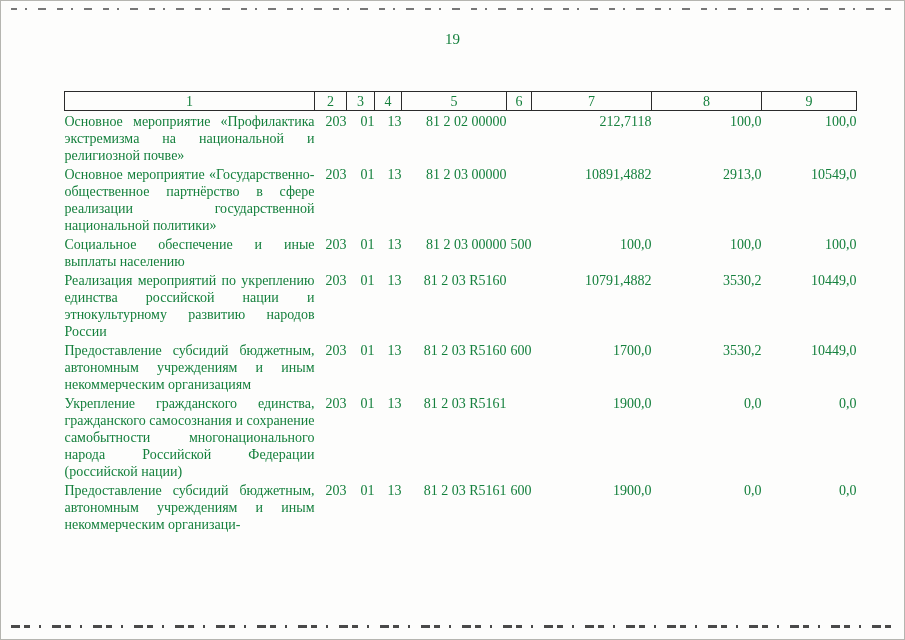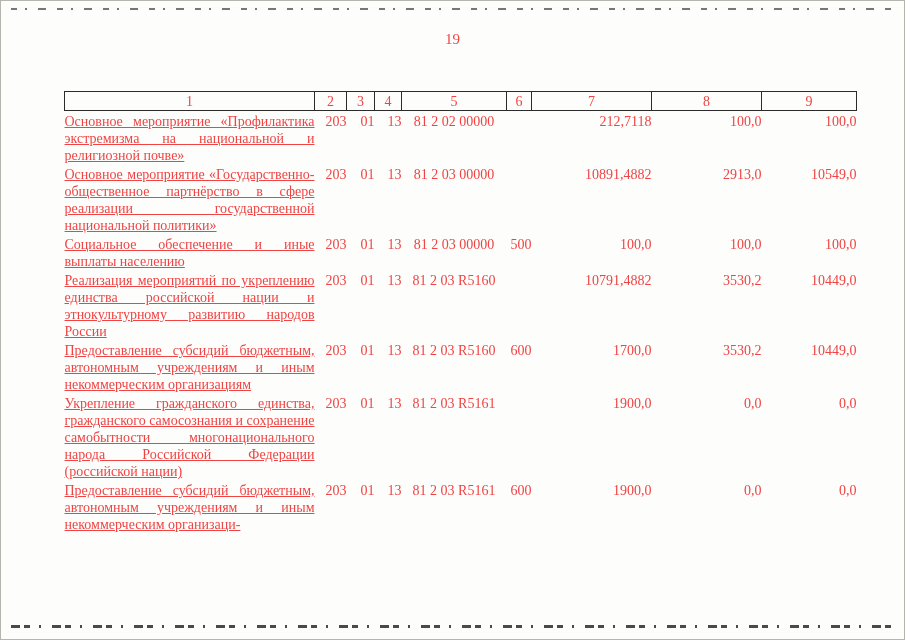--- a/index.html
+++ b/index.html
@@ -9,21 +9,21 @@
   }
   .page {
     position: relative;
     width: 905px;
     height: 640px;
     box-sizing: border-box;
     background: #fdfdfc;
     border: 1px solid #b5b5b0;
     overflow: hidden;
     font-family: "Liberation Serif", "DejaVu Serif", serif;
-    color: #ef4444;
+    color: #15803d;
   }
   .scan-line {
     position: absolute;
     left: 10px;
     right: 10px;
   }
   .scan-line.top {
     top: 7px;
     height: 2px;
     background: repeating-linear-gradient(90deg,
@@ -70,27 +70,26 @@
   }
   table.budget tbody td {
     vertical-align: top;
     padding: 2px 0 0 0;
     border: none;
   }
   td.c1 {
     text-align: justify;
     padding-left: 5px;
     padding-right: 4px;
-    text-decoration: underline;
   }
   td.c2, td.c3, td.c4, td.c6, td.c7, td.c8, td.c9 {
     text-align: right;
   }
   td.c5 {
-    text-align: center;
+    text-align: right;
     padding-left: 10px;
   }
 </style>
 </head>
 <body>
 
 <div class="page">
 
   <div class="scan-line top"></div>
 

